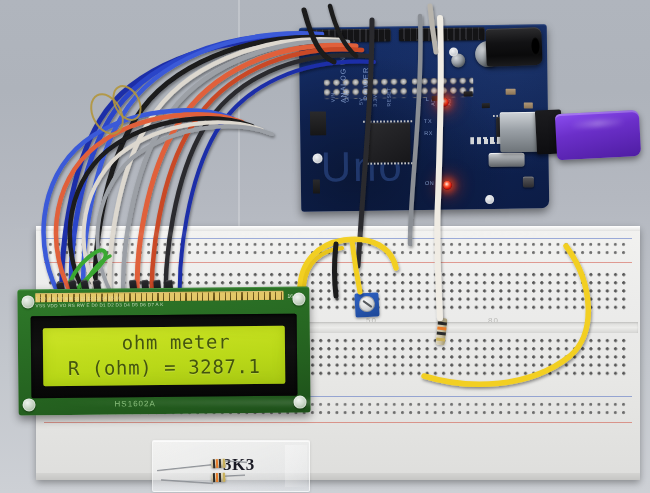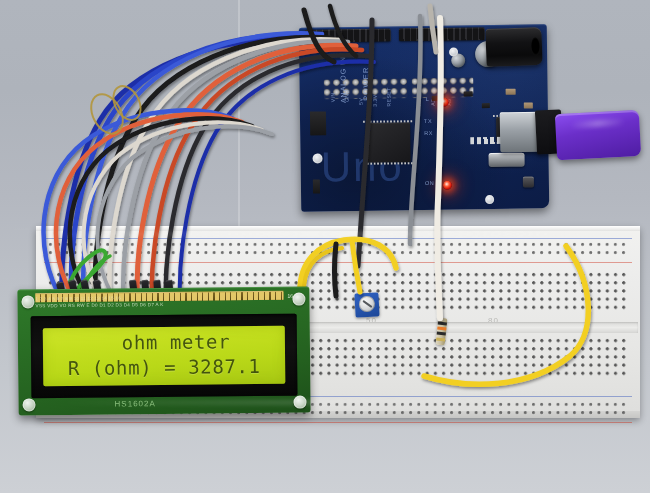--- a/index.html
+++ b/index.html
@@ -22,21 +22,21 @@
     background:linear-gradient(90deg,rgba(255,255,255,.0),rgba(255,255,255,.35),rgba(255,255,255,.0));
     opacity:.5;
   }
   .wall-seam2{
     position:absolute;left:238px;top:0;width:2px;height:232px;
     background:rgba(255,255,255,.22);
   }
 
   
   .breadboard{
-    position:absolute;left:36px;top:226px;width:604px;height:192px;
+    position:absolute;left:36px;top:226px;width:604px;height:254px;
     background:linear-gradient(180deg,#f2f2f0 0%,#ececeb 30%,#e7e7e5 62%,#dededc 100%);
     border-radius:3px;
     box-shadow:0 3px 7px rgba(0,0,0,.33), inset 0 1px 0 rgba(255,255,255,.85);
     text-decoration:underline;
   }
   .bb-edge-top{position:absolute;left:0;top:0;width:100%;height:5px;background:linear-gradient(180deg,#ffffff,#e3e3e1);}
   .bb-edge-bot{position:absolute;left:0;bottom:0;width:100%;height:7px;background:linear-gradient(180deg,#d4d4d2,#c6c6c4);}
   .bb-centerchannel{
     position:absolute;left:2px;width:calc(100% - 4px);height:11px;
     background:linear-gradient(180deg,#dadad8,#ececea,#d6d6d4);
@@ -456,17 +456,40 @@
       </div>
     </div>
 
     <div class="lcd-screw" style="left:4px;top:6px;"></div>
     <div class="lcd-screw" style="right:4px;top:6px;"></div>
     <div class="lcd-screw" style="left:4px;bottom:4px;"></div>
     <div class="lcd-screw" style="right:4px;bottom:4px;"></div>
     <div class="lcd-model">HS1602A</div>
   </div>
 
+  <div class="bag">
+    <div class="bag-label">3K3</div>
+
+    <div class="res-lead" style="left:4px;top:26px;width:56px;transform:rotate(-6deg);"></div>
+    <div class="res-body" style="left:58px;top:18px;width:15px;transform:rotate(-3deg);">
+      <div class="res-band" style="left:2px;background:#2b2b2b;"></div>
+      <div class="res-band" style="left:5px;background:#e77b2a;"></div>
+      <div class="res-band" style="left:8px;background:#2b2b2b;"></div>
+      <div class="res-band" style="left:12px;background:#c9b05a;"></div>
+    </div>
+    <div class="res-lead" style="left:72px;top:20px;width:22px;transform:rotate(4deg);"></div>
+
+    <div class="res-lead" style="left:8px;top:40px;width:52px;transform:rotate(4deg);"></div>
+    <div class="res-body" style="left:58px;top:32px;width:15px;transform:rotate(-2deg);">
+      <div class="res-band" style="left:2px;background:#2b2b2b;"></div>
+      <div class="res-band" style="left:5px;background:#e77b2a;"></div>
+      <div class="res-band" style="left:8px;background:#2b2b2b;"></div>
+      <div class="res-band" style="left:12px;background:#c9b05a;"></div>
+    </div>
+    <div class="res-lead" style="left:72px;top:34px;width:20px;transform:rotate(-3deg);"></div>
+
+    <div style="position:absolute;right:2px;top:4px;width:22px;height:42px;background:linear-gradient(120deg,rgba(255,255,255,.35),rgba(255,255,255,.05));"></div>
+  </div>
 
   <div class="glare" style="left:30px;top:232px;width:560px;height:4px;opacity:.45;"></div>
   <div class="glare" style="left:60px;top:400px;width:480px;height:5px;opacity:.30;"></div>
 
 </div>
 
 </body></html>

